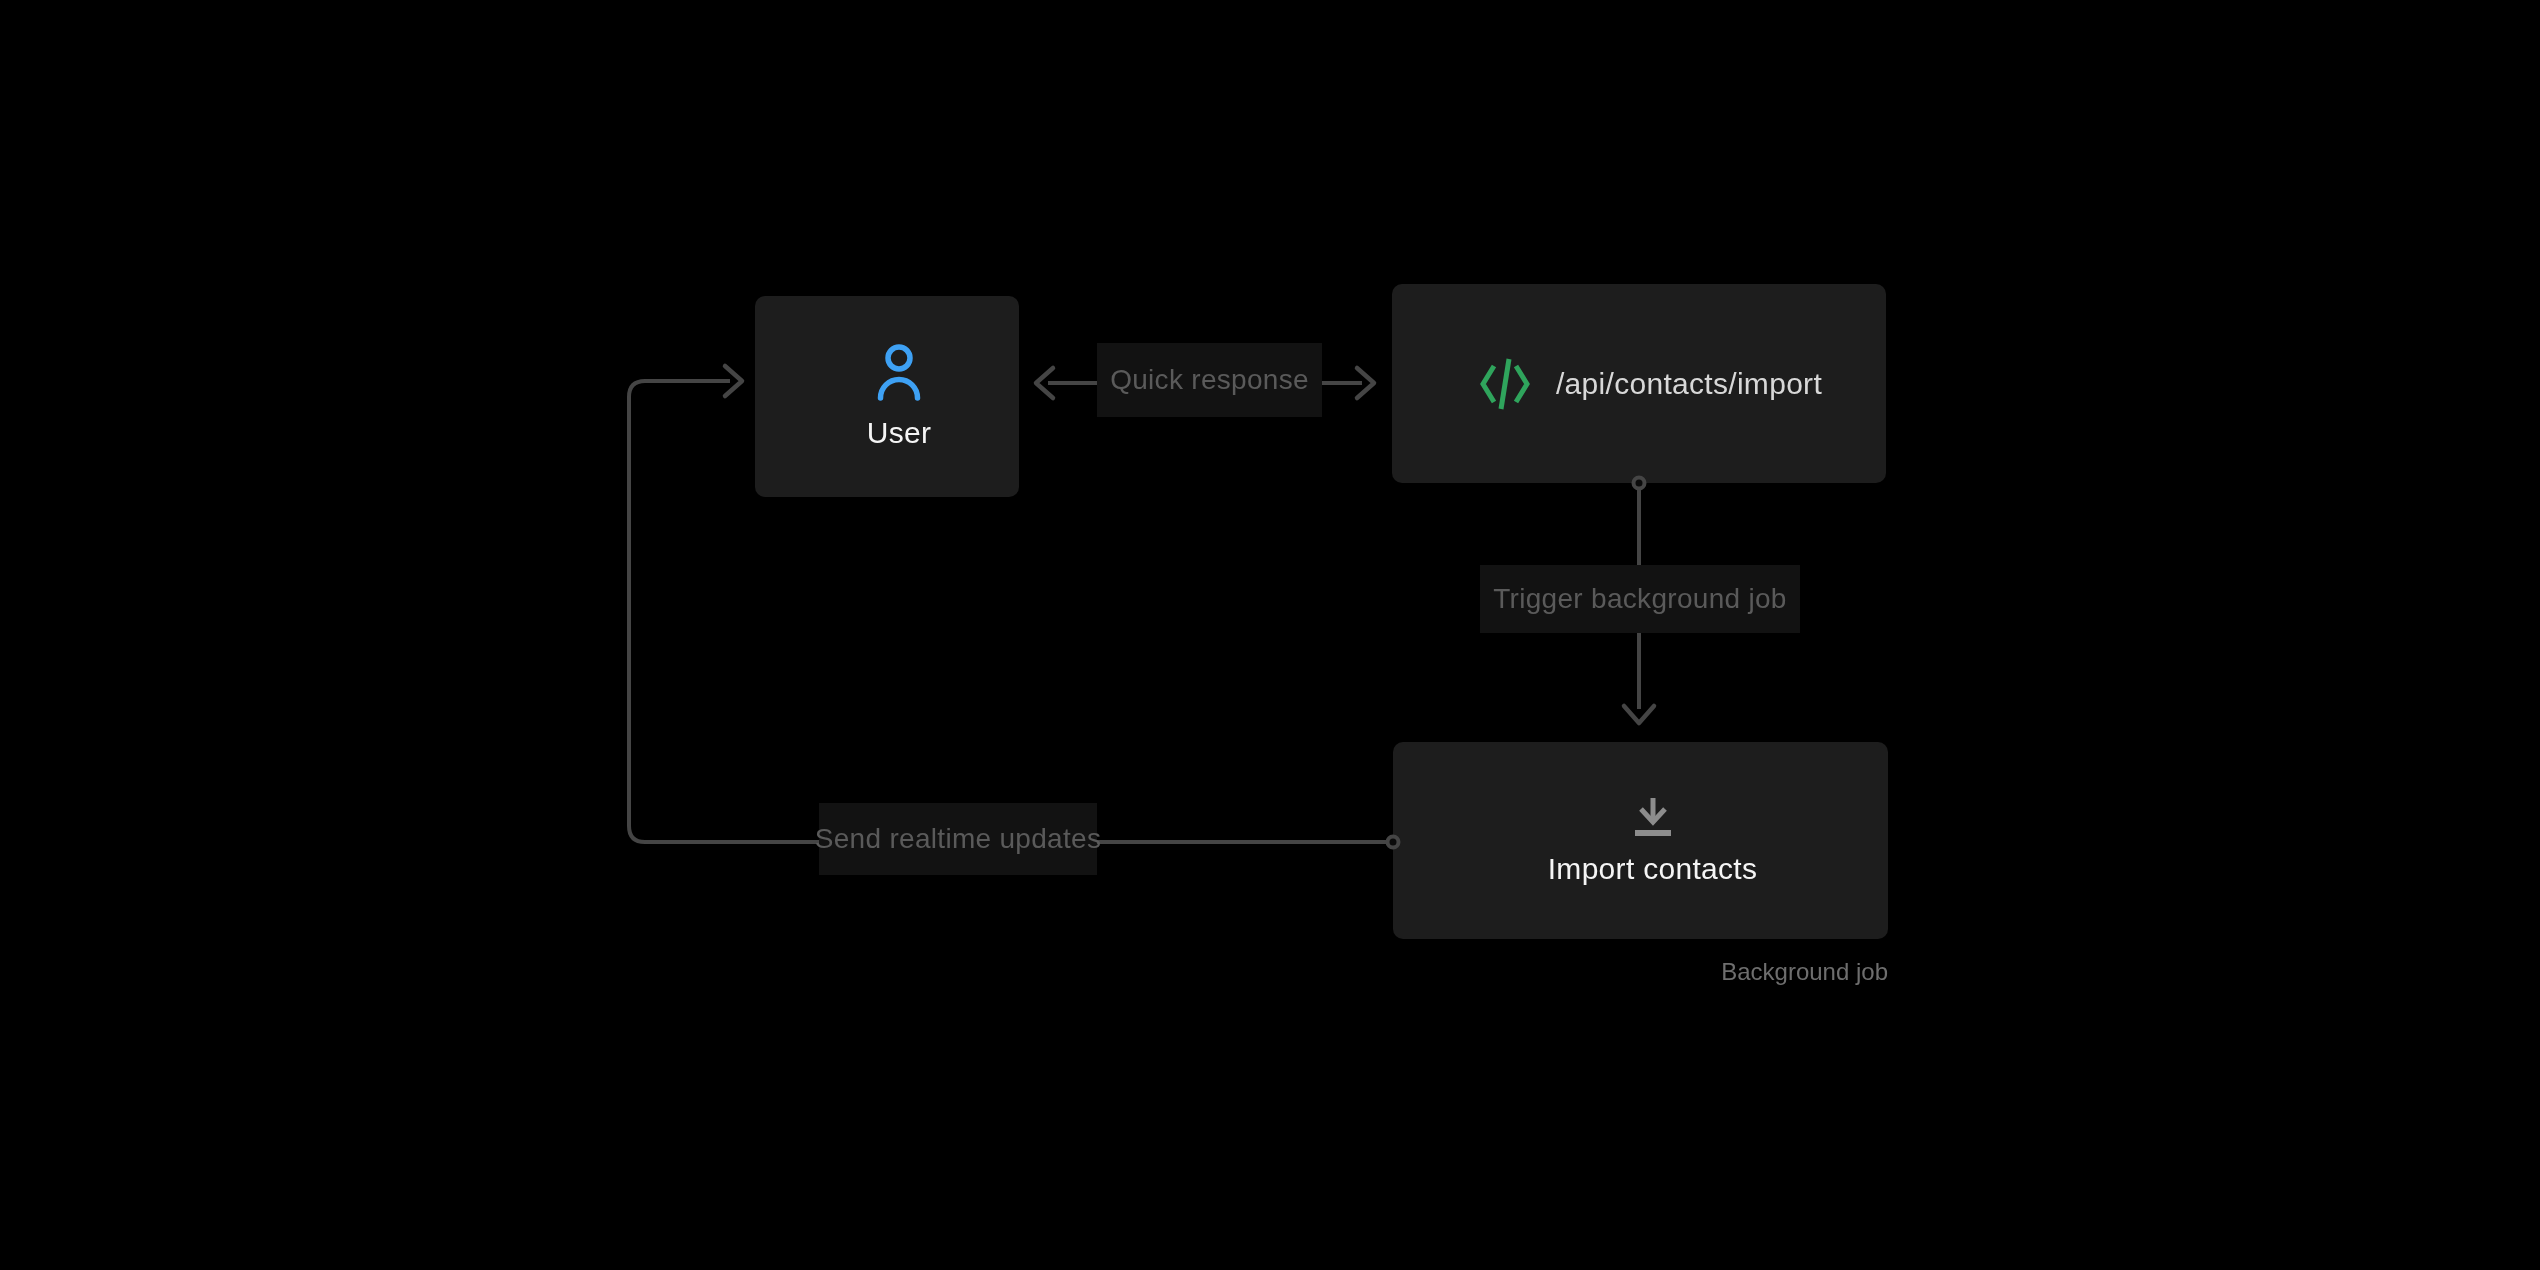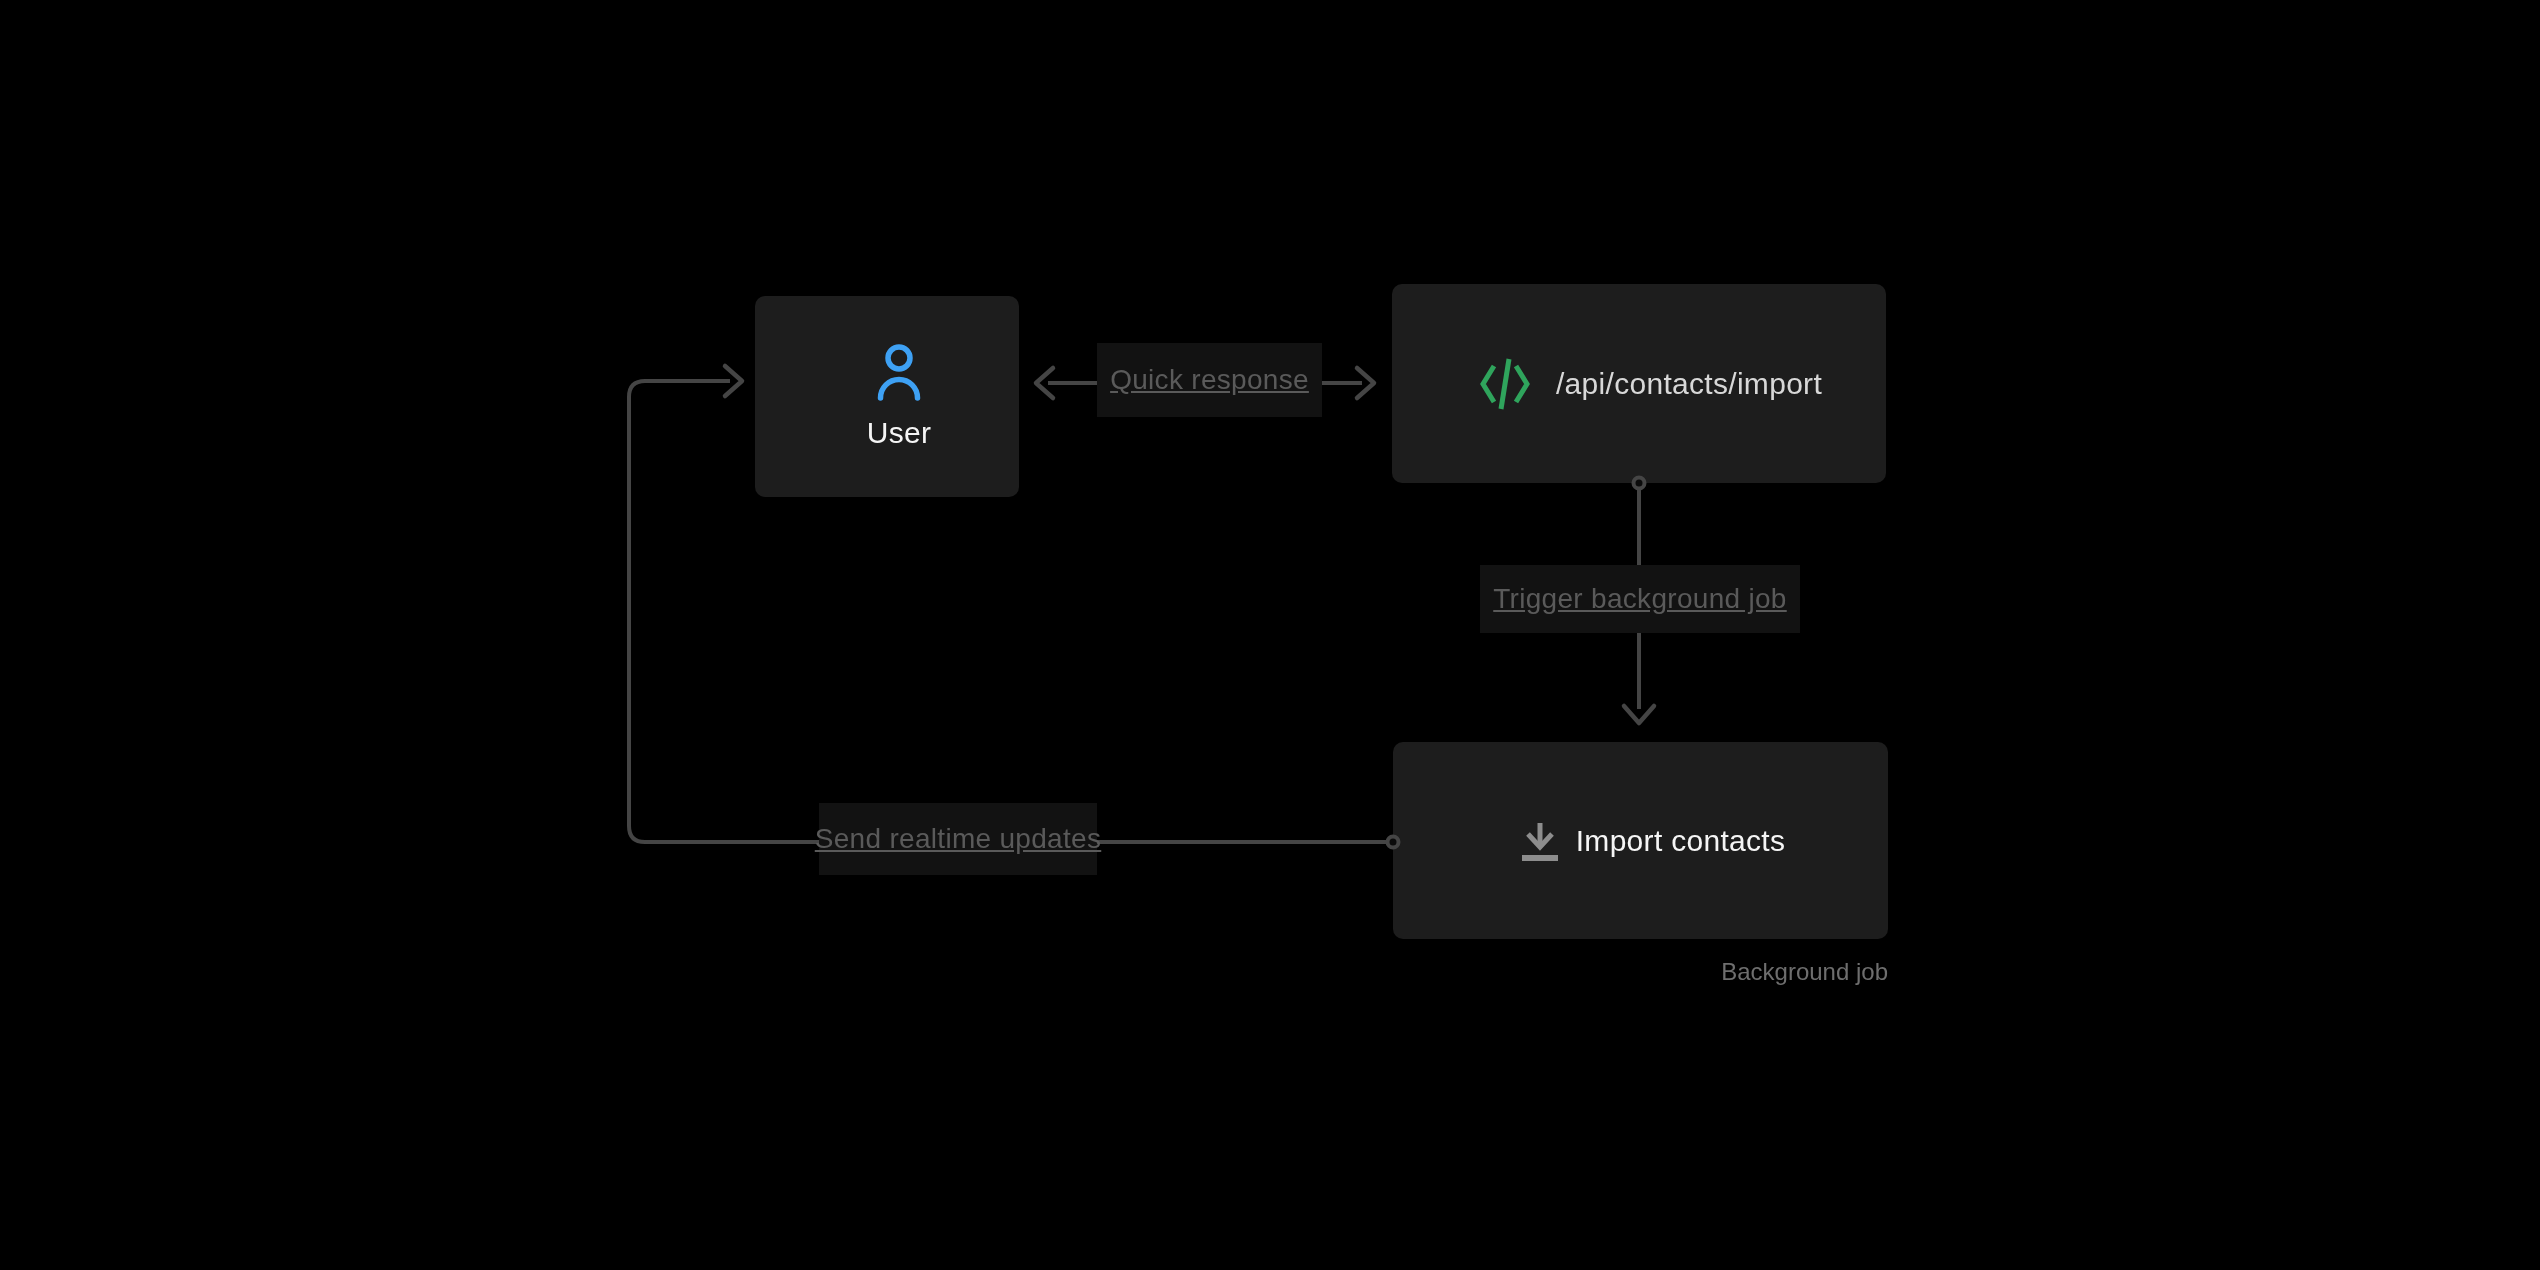--- a/index.html
+++ b/index.html
@@ -31,42 +31,41 @@
     background:var(--node-fill);
     border-radius:10px;
     display:flex;
     align-items:center;
     justify-content:center;
     z-index:1;
     padding-left:24px;
   }
   .node-user{left:755px;top:296px;width:264px;height:201px;flex-direction:column;gap:14px;}
   .node-api{left:1392px;top:284px;width:494px;height:199px;flex-direction:row;gap:26px;}
-  .node-import{left:1393px;top:742px;width:495px;height:197px;gap:16px;}
+  .node-import{left:1393px;top:742px;width:495px;height:197px;flex-direction:column;gap:16px;}
   .node-label{
     font-size:30px;
     color:var(--node-text);
     white-space:nowrap;
     letter-spacing:0.3px;
   }
   .node-api .node-label{color:var(--api-text);}
 
   
   .edge-label{
     position:absolute;
     background:var(--label-fill);
     color:var(--label-text);
     font-size:28px;
     letter-spacing:0.3px;
     display:flex;
     align-items:center;
     justify-content:center;
     white-space:nowrap;
     z-index:3;
-    text-decoration:underline;
   }
   .edge-label-quick{left:1097px;top:343px;width:225px;height:74px;}
   .edge-label-trigger{left:1480px;top:565px;width:320px;height:68px;}
   .edge-label-send{left:819px;top:803px;width:278px;height:72px;}
 
   
   .edges{
     position:absolute;inset:0;
     width:2540px;height:1270px;
     z-index:2;

